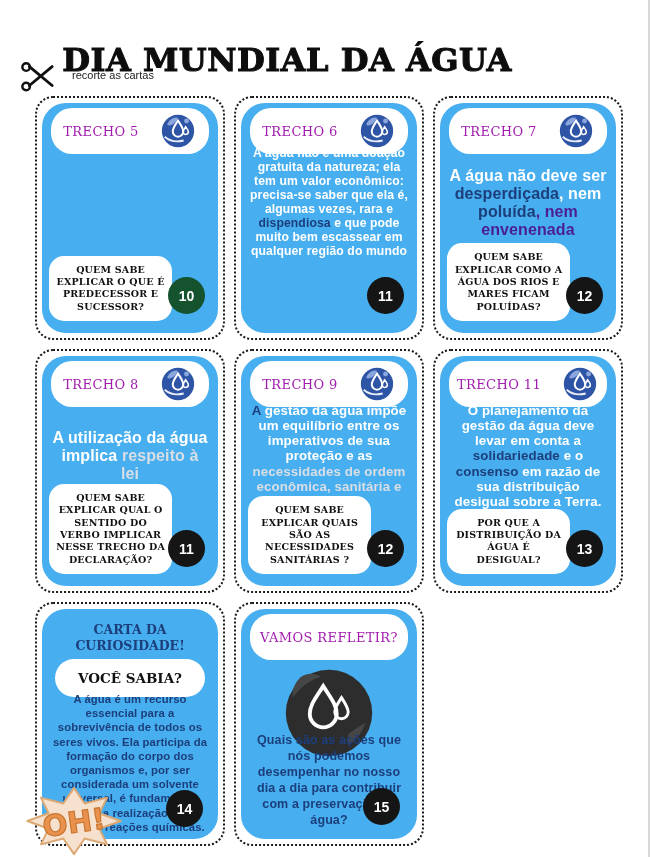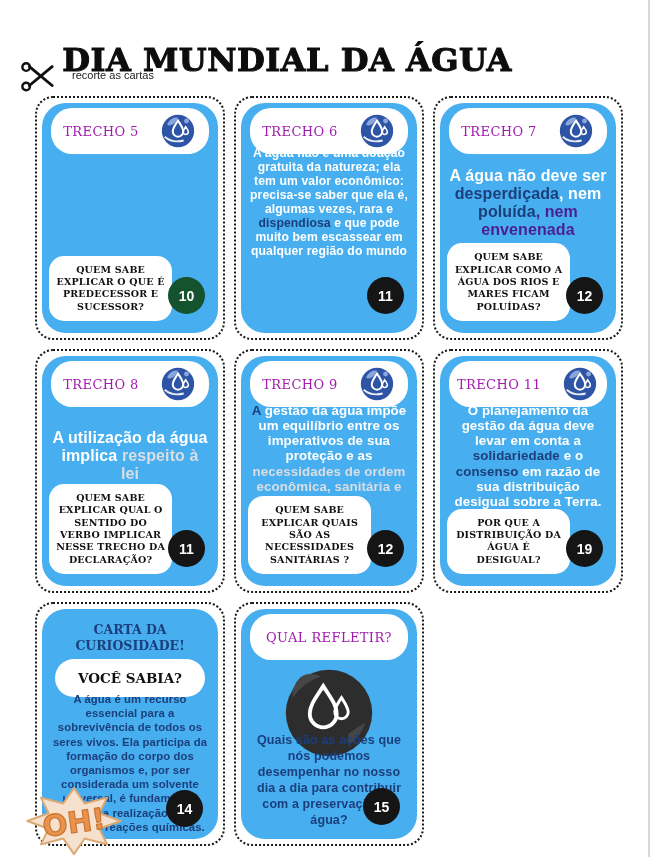--- a/index.html
+++ b/index.html
@@ -198,41 +198,41 @@
   <circle cx="29" cy="9.5" r="2.6" fill="#8aa6dd"></circle>
   <path d="M6 26 Q14 33 26 30" stroke="#ffffff" stroke-width="2" fill="none" opacity="0.9"></path>
   <path d="M20 9 C16.5 14.5 14.5 17 14.5 20.5 A5.5 5.5 0 0 0 25.5 20.5 C25.5 17 23.5 14.5 20 9 Z" fill="none" stroke="#ffffff" stroke-width="2.1"></path>
   <path d="M28 15.5 C26.3 18.1 25.5 19.3 25.5 20.9 A2.7 2.7 0 0 0 30.9 20.9 C30.9 19.3 29.9 18.1 28 15.5 Z" fill="none" stroke="#ffffff" stroke-width="1.6"></path>
 </svg></span>
         </div>
         <div class="card-body">
           <div class="body-text" style="font-size: 13.3px;"><span style="color: rgb(255, 255, 255);">O planejamento da gestão da água deve levar em conta a </span><span style="color: rgb(28, 63, 124);">solidariedade</span><span style="color: rgb(255, 255, 255);"> e o </span><span style="color: rgb(28, 63, 124);">consenso</span><span style="color: rgb(255, 255, 255);"> em razão de sua distribuição desigual sobre a Terra.</span></div>
         </div>
         <div class="q-box">POR QUE A DISTRIBUIÇÃO DA ÁGUA É DESIGUAL?</div>
-        <div class="badge" style="background: rgb(21, 21, 21);">19</div>
+        <div class="badge" style="background: rgb(21, 21, 21);">13</div>
       </div>
     </div>
     <div class="cut curiosity">
       <div class="card" style="background: rgb(71, 174, 239);">
         <div class="cur-title" style="color: rgb(28, 63, 124);">CARTA DA CURIOSIDADE!</div>
         <div class="pill">VOCÊ SABIA?</div>
         <div class="card-body">
           <div class="body-text"><span style="color: rgb(28, 63, 124);">A água é um recurso essencial para a sobrevivência de todos os seres vivos. Ela participa da formação do corpo dos organismos e, por ser considerada um solvente universal, é fundamental para a realização de diversas reações químicas.</span></div>
         </div>
         <div class="badge" style="background: rgb(21, 21, 21);">14</div>
       </div>
       <span class="oh-burst"><svg width="98" height="74" viewBox="0 0 100 76">
   <polygon points="98,38 76,46 84,62 61,56 50,72 39,56 16,62 24,46 2,38 24,30 16,14 39,20 50,4 61,20 84,14 76,30" fill="#f5e1cd" stroke="#dca874" stroke-width="2" stroke-linejoin="round"></polygon>
   <text x="50" y="50" text-anchor="middle" font-family="DejaVu Sans, sans-serif" font-size="30" font-weight="bold" fill="#e8924e" stroke="#c9742f" stroke-width="1.2" transform="rotate(-8 50 40)">OH!</text>
 </svg></span>
     </div>
     <div class="cut reflect">
       <div class="card" style="background: rgb(71, 174, 239);">
         <div class="card-head">
-          <span class="head-label">QUAL REFLETIR?</span>
+          <span class="head-label">VAMOS REFLETIR?</span>
         </div>
         <span class="big-globe"><svg width="96" height="96" viewBox="0 0 100 100">
   <circle cx="50" cy="50" r="45" fill="#2d2d2d"></circle>
   <path d="M12 34 Q26 16 42 12 Q30 6 20 13 Q11 22 12 34 Z" fill="#464646"></path>
   <path d="M70 84 Q84 74 88 60 Q78 66 70 72 Z" fill="#464646"></path>
   <path d="M44 22 C35 36 30 42 30 51 A14 14 0 0 0 58 51 C58 42 53 36 44 22 Z" fill="none" stroke="#ffffff" stroke-width="4"></path>
   <path d="M63 34 C58.5 41 56 44.5 56 49 A7 7 0 0 0 70 49 C70 44.5 67.5 41 63 34 Z" fill="none" stroke="#ffffff" stroke-width="3"></path>
 </svg></span>
         <div class="card-body">
           <div class="body-text"><span style="color: rgb(28, 63, 124);">Quais são as ações que nós podemos desempenhar no nosso dia a dia para contribuir com a preservação da água?</span></div>

